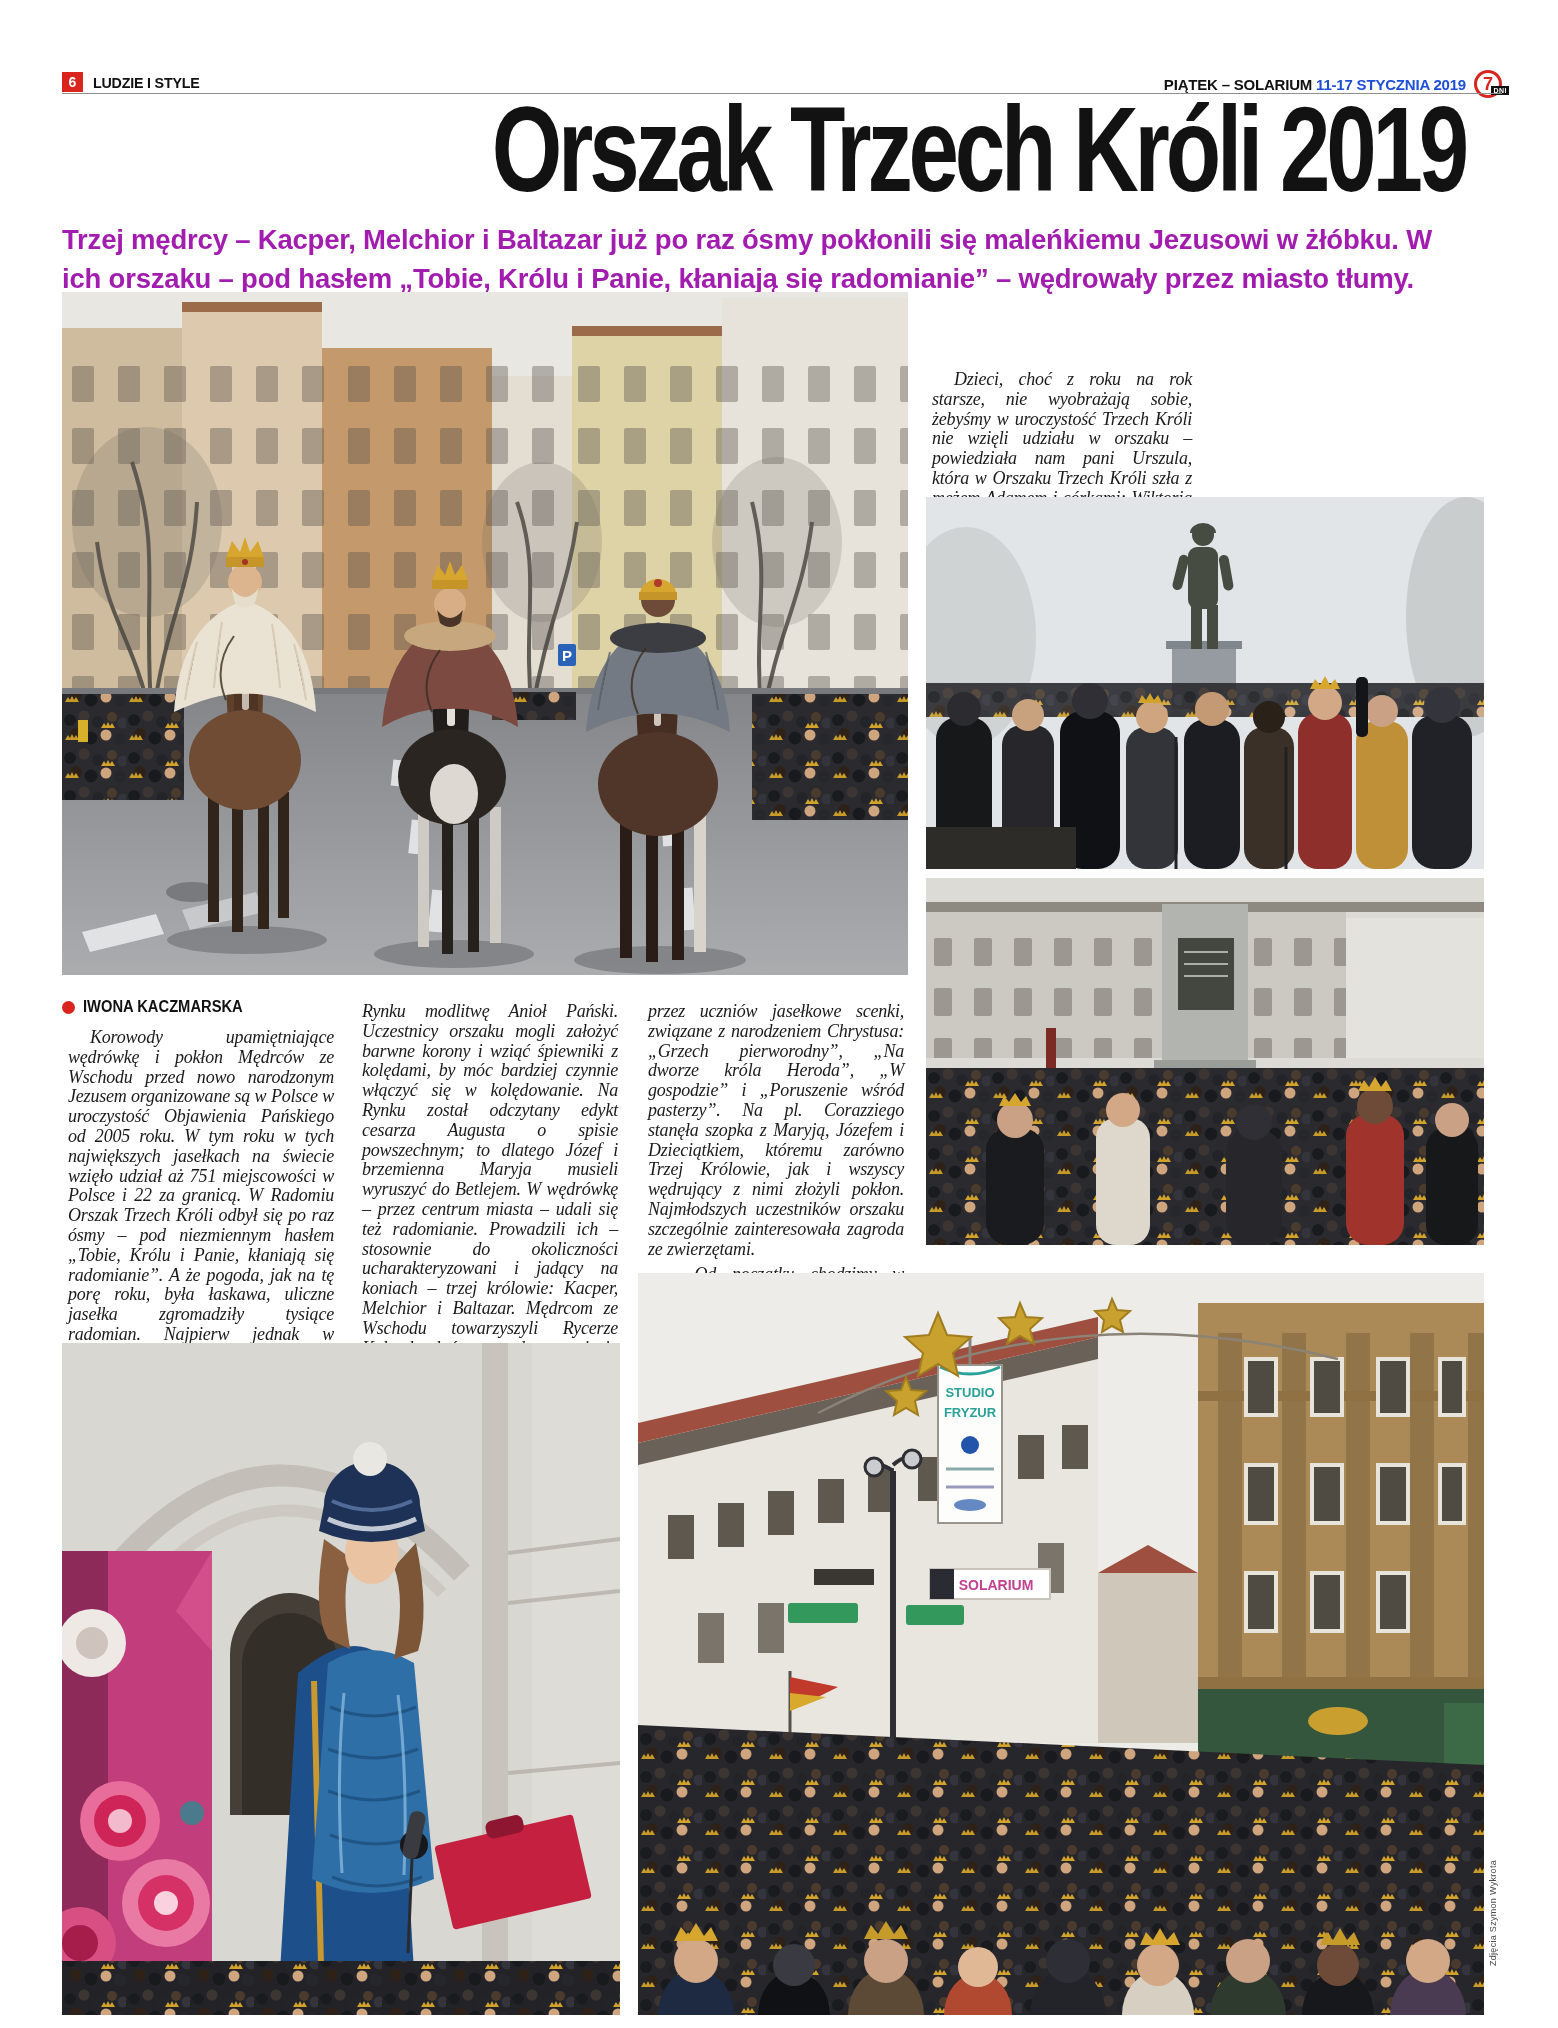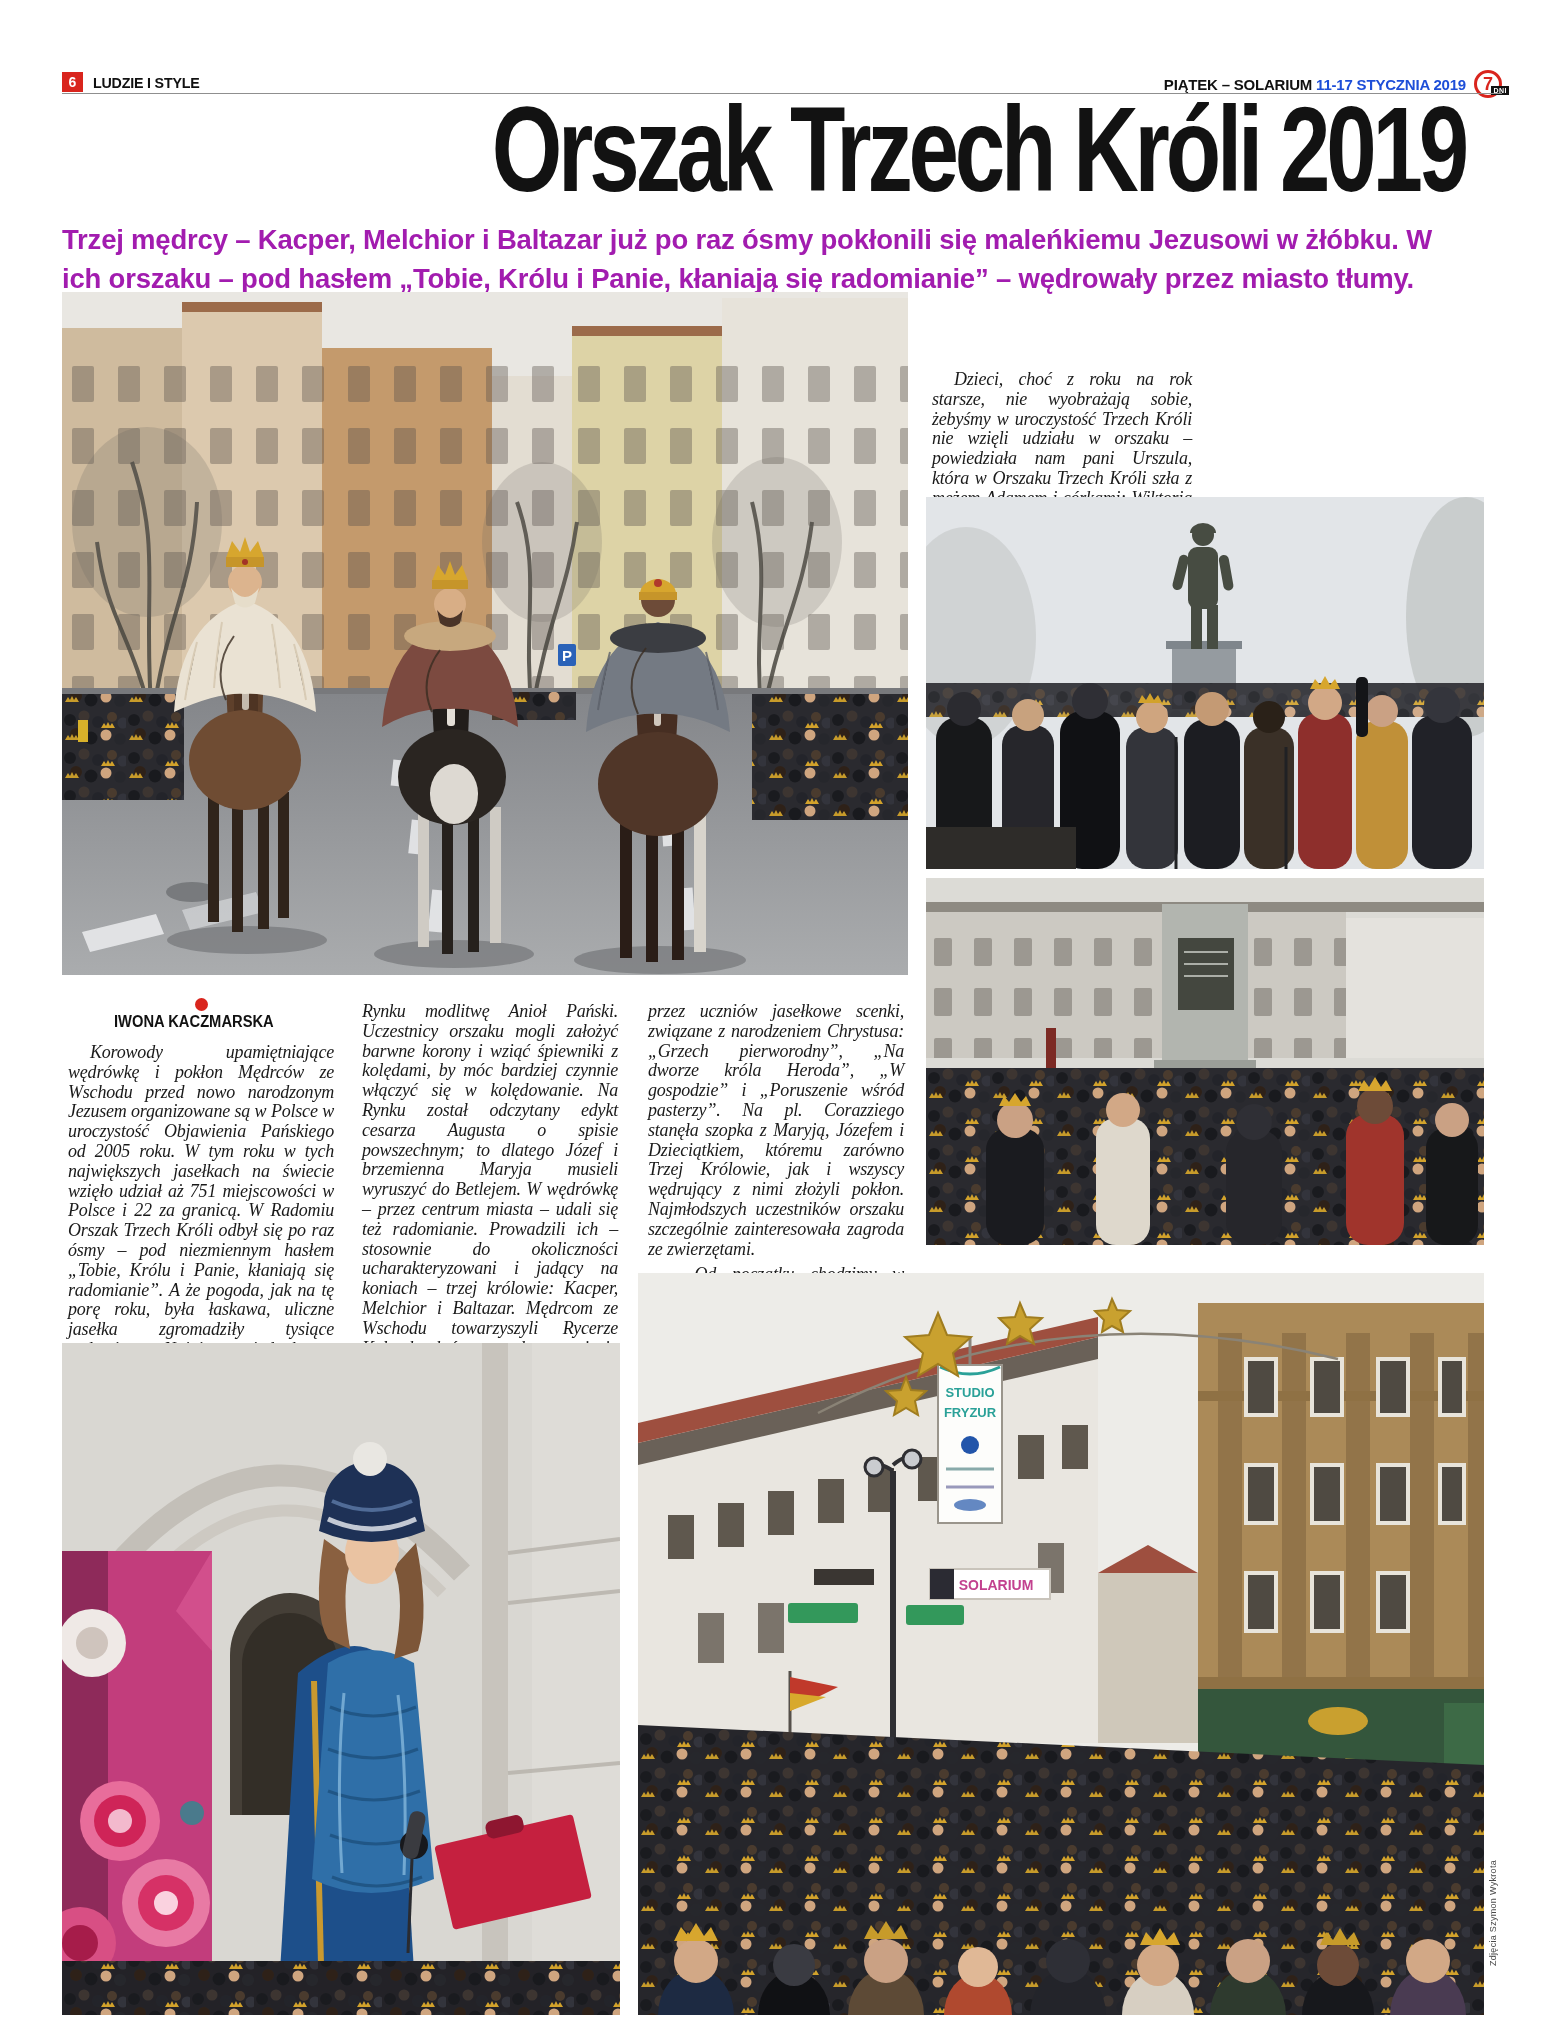--- a/index.html
+++ b/index.html
@@ -26,21 +26,21 @@
   .headline span{display:inline-block;font:800 108px/1.05 "Liberation Sans",sans-serif;color:#121212;
                  letter-spacing:-5px;transform:scale(0.84,1.12);transform-origin:center top;white-space:nowrap;}
   .lead{position:absolute;left:62px;top:220px;width:1412px;
         font:600 27.5px/1.42 "Liberation Sans",sans-serif;color:#a21caf;letter-spacing:-0.2px;}
 
   
   .tcol{position:absolute;font-size:18px;line-height:1.1;letter-spacing:-0.2px;}
   .para{margin:6px;text-align:justify;font-style:italic;}
   .para.ind{text-indent:22px;}
 
-  .byline{display:flex;align-items:center;gap:2px;margin:2px 0 12px 0;flex-direction:column;}
+  .byline{display:flex;align-items:center;gap:8px;margin:2px 0 12px 0;}
   .byline .dot{width:13px;height:13px;border-radius:50%;background:#d9251d;flex:0 0 auto;}
   .byline .nm{font:800 16px "Liberation Sans",sans-serif;color:#111;letter-spacing:0px;
               transform:scaleX(0.92);transform-origin:left center;white-space:nowrap;}
 
   
   .ph{position:absolute;display:block;}
 
   .credit{position:absolute;left:1488px;top:1860px;writing-mode:vertical-rl;transform:rotate(180deg);
           font:9px "Liberation Sans",sans-serif;color:#4a4a4a;letter-spacing:0.3px;}
 </style>

